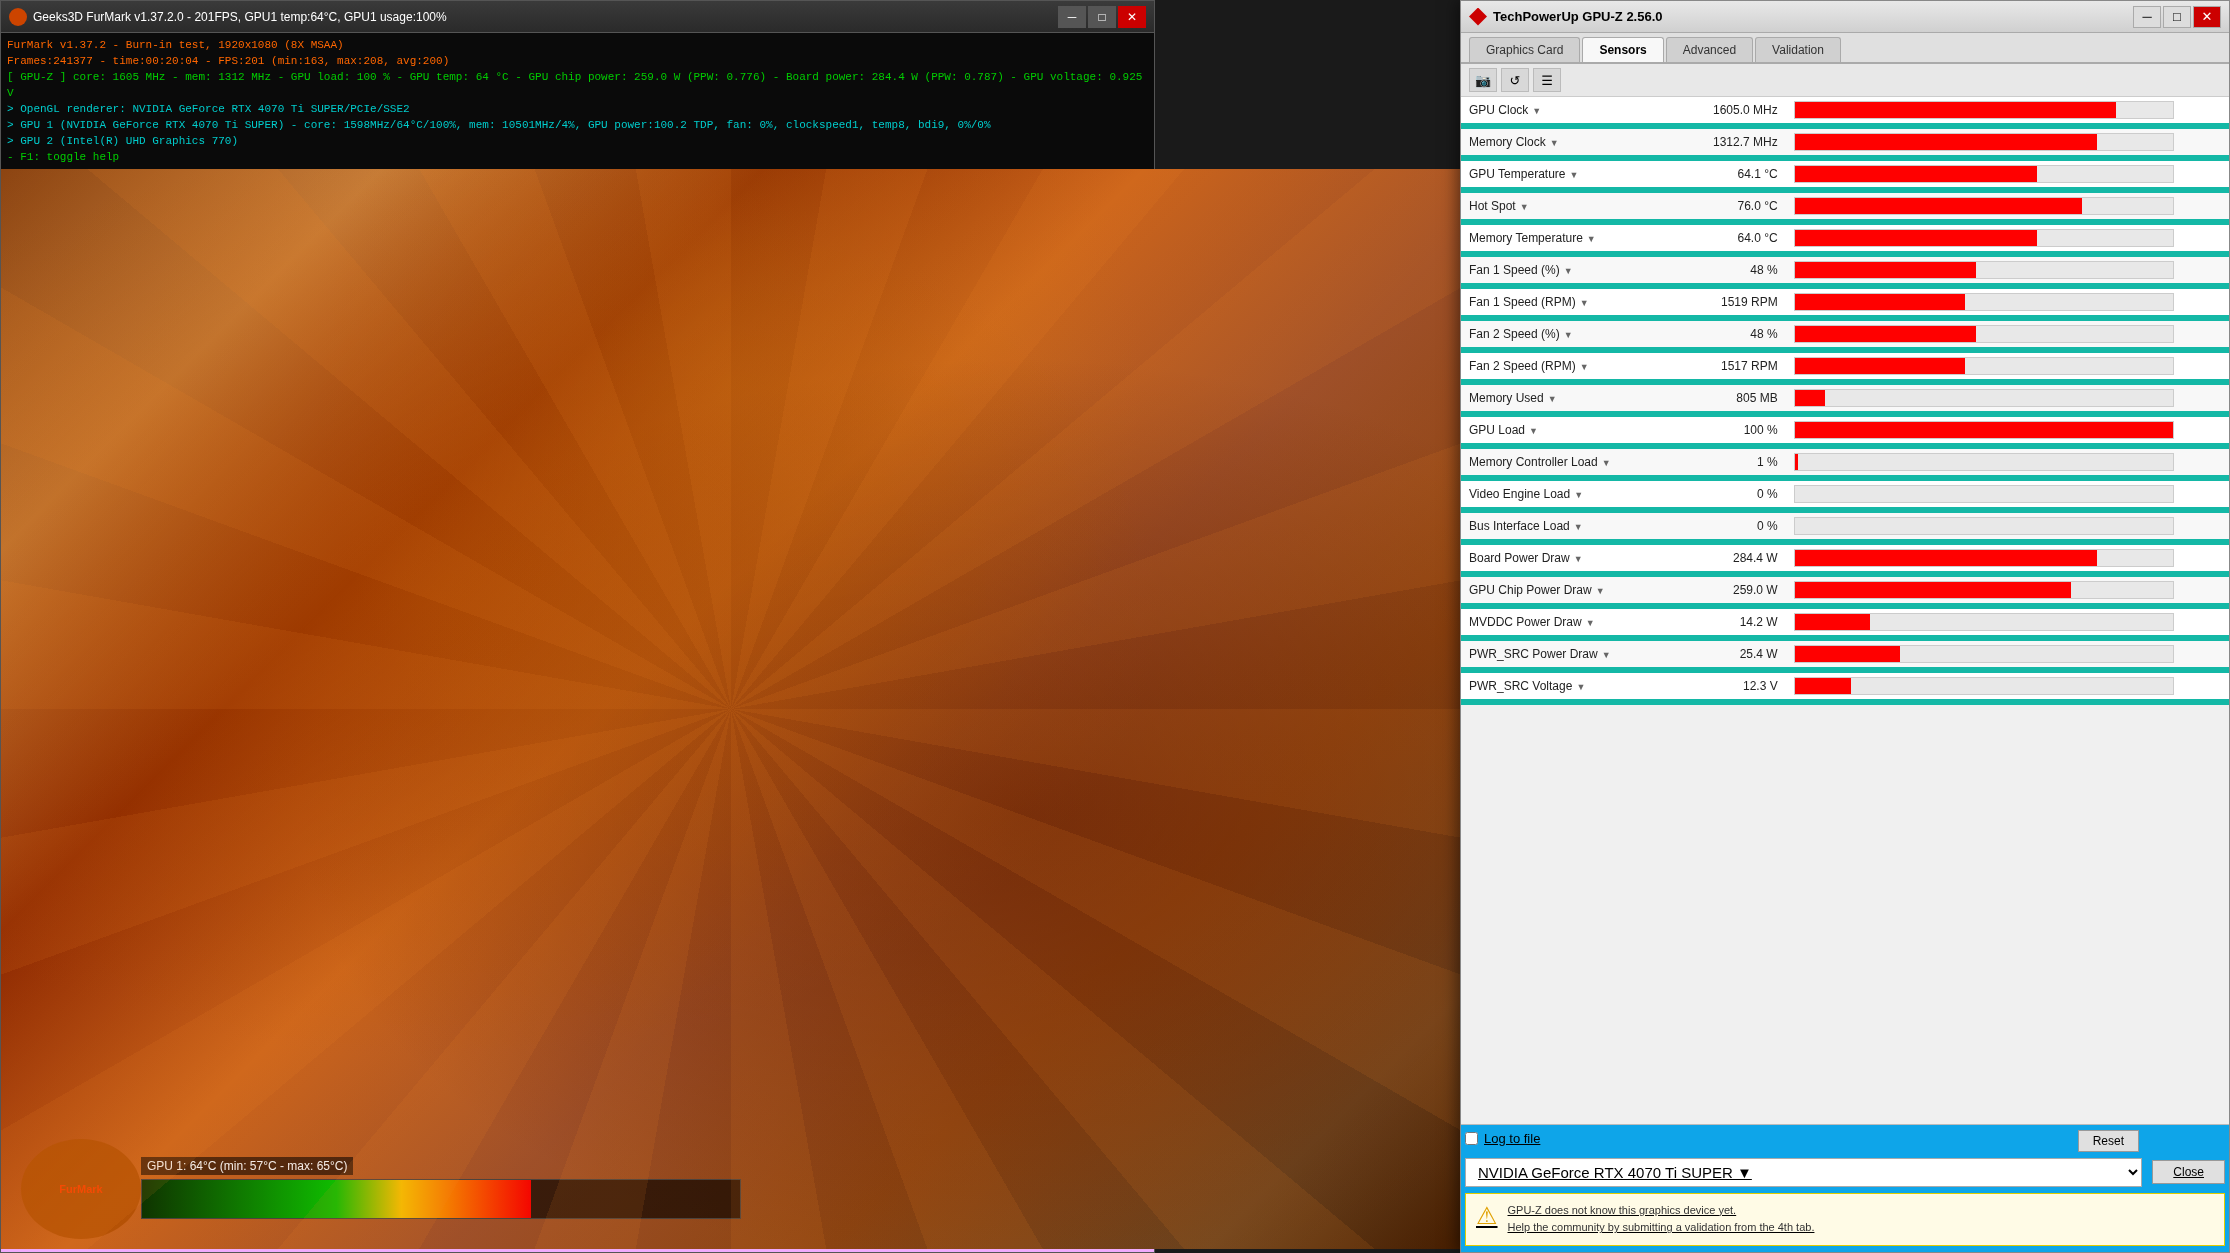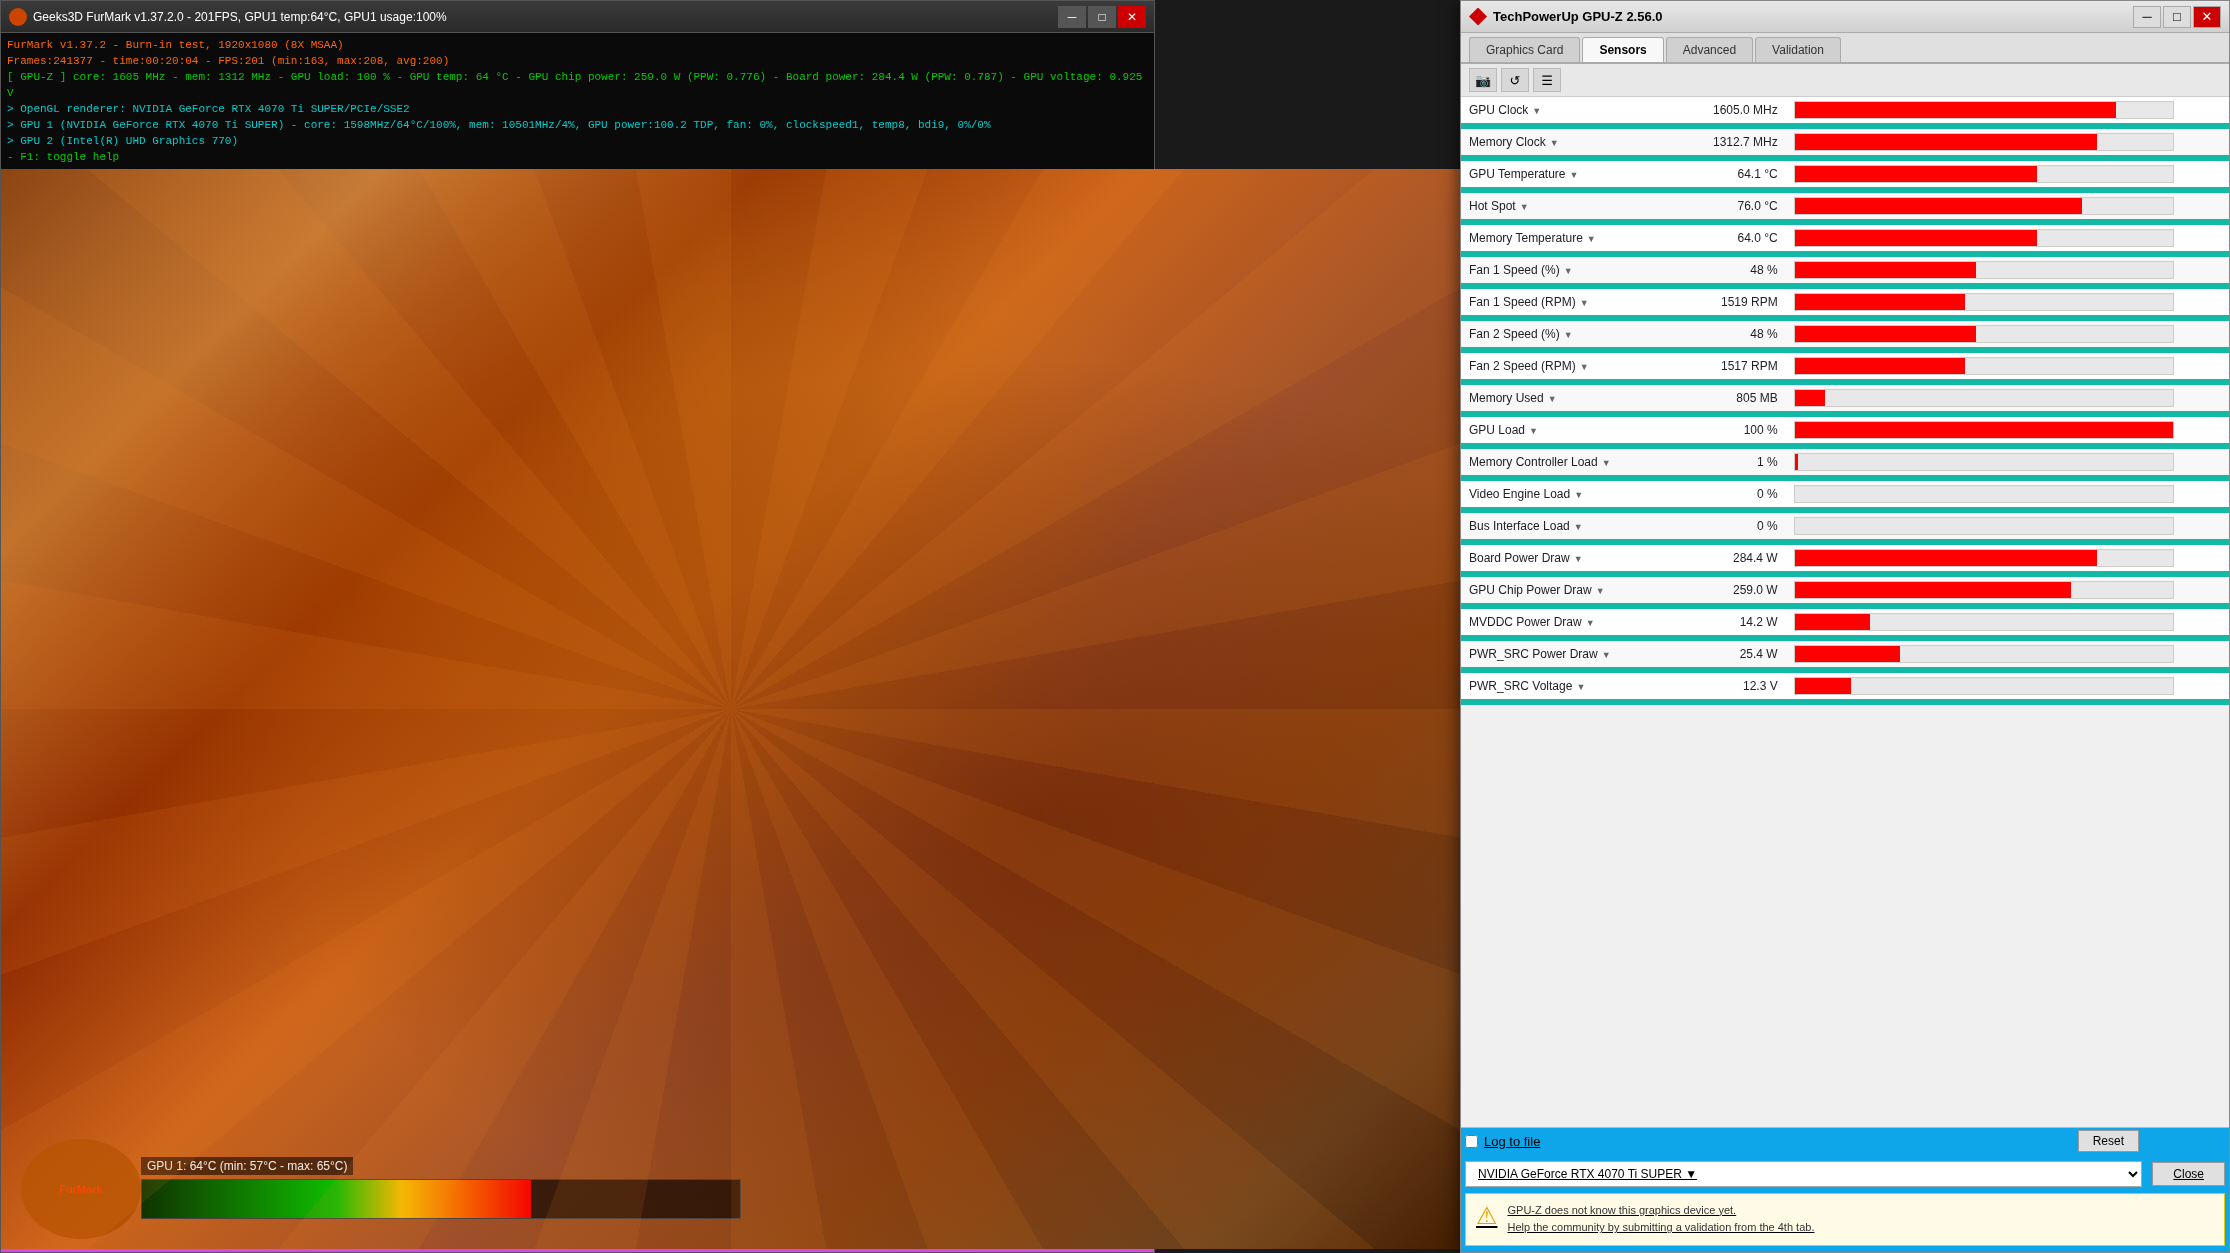--- a/index.html
+++ b/index.html
@@ -12,21 +12,21 @@
       overflow: hidden;
       position: relative;
     }
 
     
     #furmark-window {
       position: absolute;
       left: 0; top: 0;
       width: 1155px;
       height: 1253px;
-      background: #d946ef;
+      background: #f0abfc;
       border: 1px solid #555;
     }
 
     #furmark-titlebar {
       height: 32px;
       background: linear-gradient(to bottom, #3a3a3a, #2a2a2a);
       display: flex;
       align-items: center;
       padding: 0 8px;
       border-bottom: 1px solid #555;
@@ -281,21 +281,21 @@
     #gpuz-gpu-select-row {
       display: flex;
       align-items: center;
       justify-content: space-between;
       margin-bottom: 8px;
     }
 
     #gpu-select {
       flex: 1;
       padding: 4px 8px;
-      font-size: 12px;
+      font-size: 15px;
       border: 1px solid #aaa;
       background: #fff;
       margin-right: 10px;
     }
 
     #close-btn {
       padding: 4px 20px;
       background: #e0e0e0;
       border: 1px solid #999;
       font-size: 12px;

